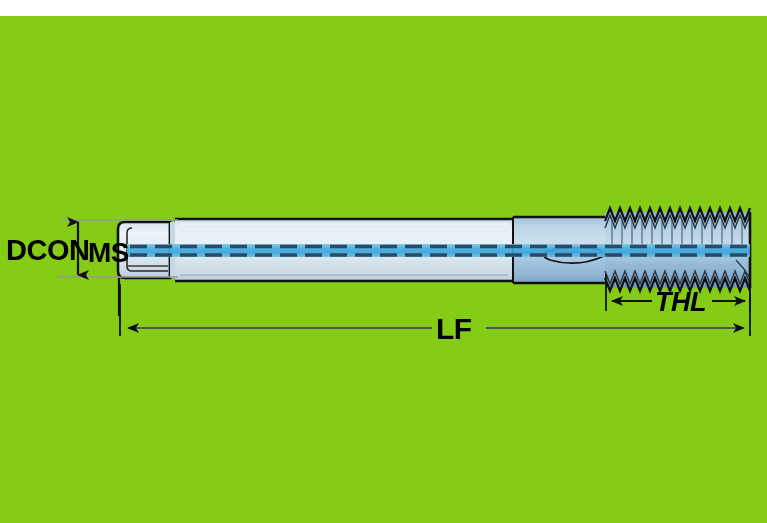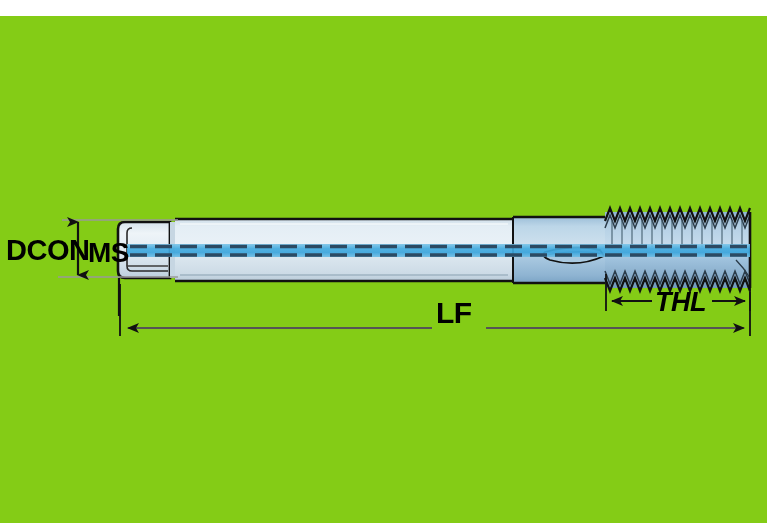--- a/index.html
+++ b/index.html
@@ -38,21 +38,21 @@
     top: 218px;
     font-size: 29px;
   }
   #label-ms {
     left: 88px;
     top: 221px;
     font-size: 28px;
   }
   #label-lf {
     left: 436px;
-    top: 280px;
+    top: 296px;
     font-size: 30px;
   }
   #label-thl {
     left: 655px;
     top: 271px;
     font-size: 27px;
     font-style: italic;
   }
 </style>
 </head>

